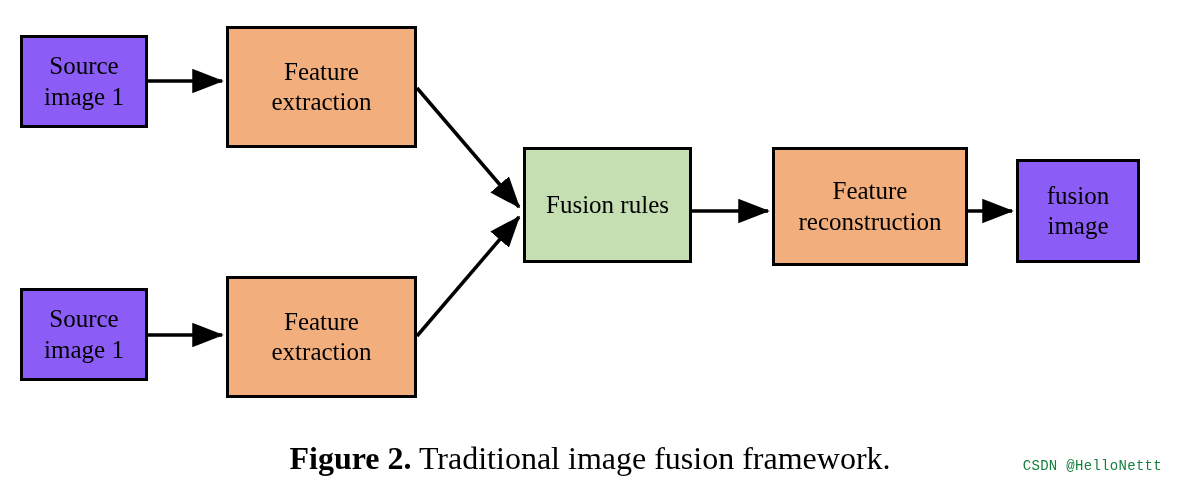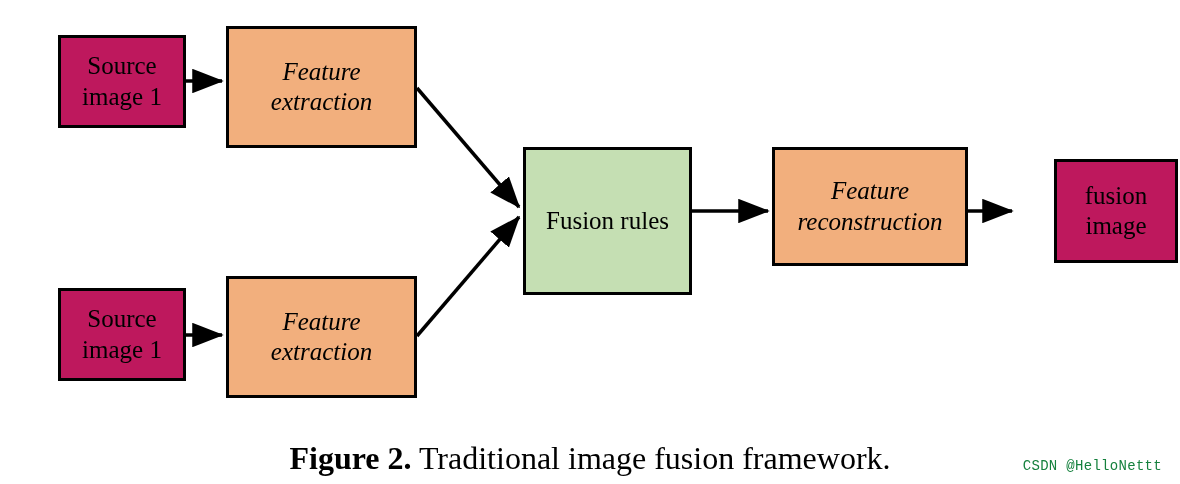--- a/index.html
+++ b/index.html
@@ -44,30 +44,30 @@
     font-size: 25px;
     font-family: "Liberation Serif", "DejaVu Serif", serif;
     color: #000000;
   }
   .node-label {
     display: block;
     white-space: pre-line;
     padding: 0 4px;
   }
 
-  .node-white { background: #be185d; margin-left: 38px; }
-  .node-orange { background: #F2AF7D; font-style: italic; }
+  .node-white { background: #8b5cf6; }
+  .node-orange { background: #F2AF7D; }
   .node-green  { background: #C5DFB3; }
 
   
   #node-source-1      { left: 20px;   top: 35px;  width: 128px; height: 93px;  }
   #node-extract-1     { left: 226px;  top: 26px;  width: 191px; height: 122px; }
   #node-source-2      { left: 20px;   top: 288px; width: 128px; height: 93px;  }
   #node-extract-2     { left: 226px;  top: 276px; width: 191px; height: 122px; }
-  #node-fusion-rules  { left: 523px;  top: 147px; width: 169px; height: 148px; }
+  #node-fusion-rules  { left: 523px;  top: 147px; width: 169px; height: 116px; }
   #node-reconstruct   { left: 772px;  top: 147px; width: 196px; height: 119px; }
   #node-fusion-image  { left: 1016px; top: 159px; width: 124px; height: 104px; }
 
   #figure-caption {
     position: absolute;
     left: 0;
     top: 440px;
     width: 1180px;
     text-align: center;
     font-size: 32px;

